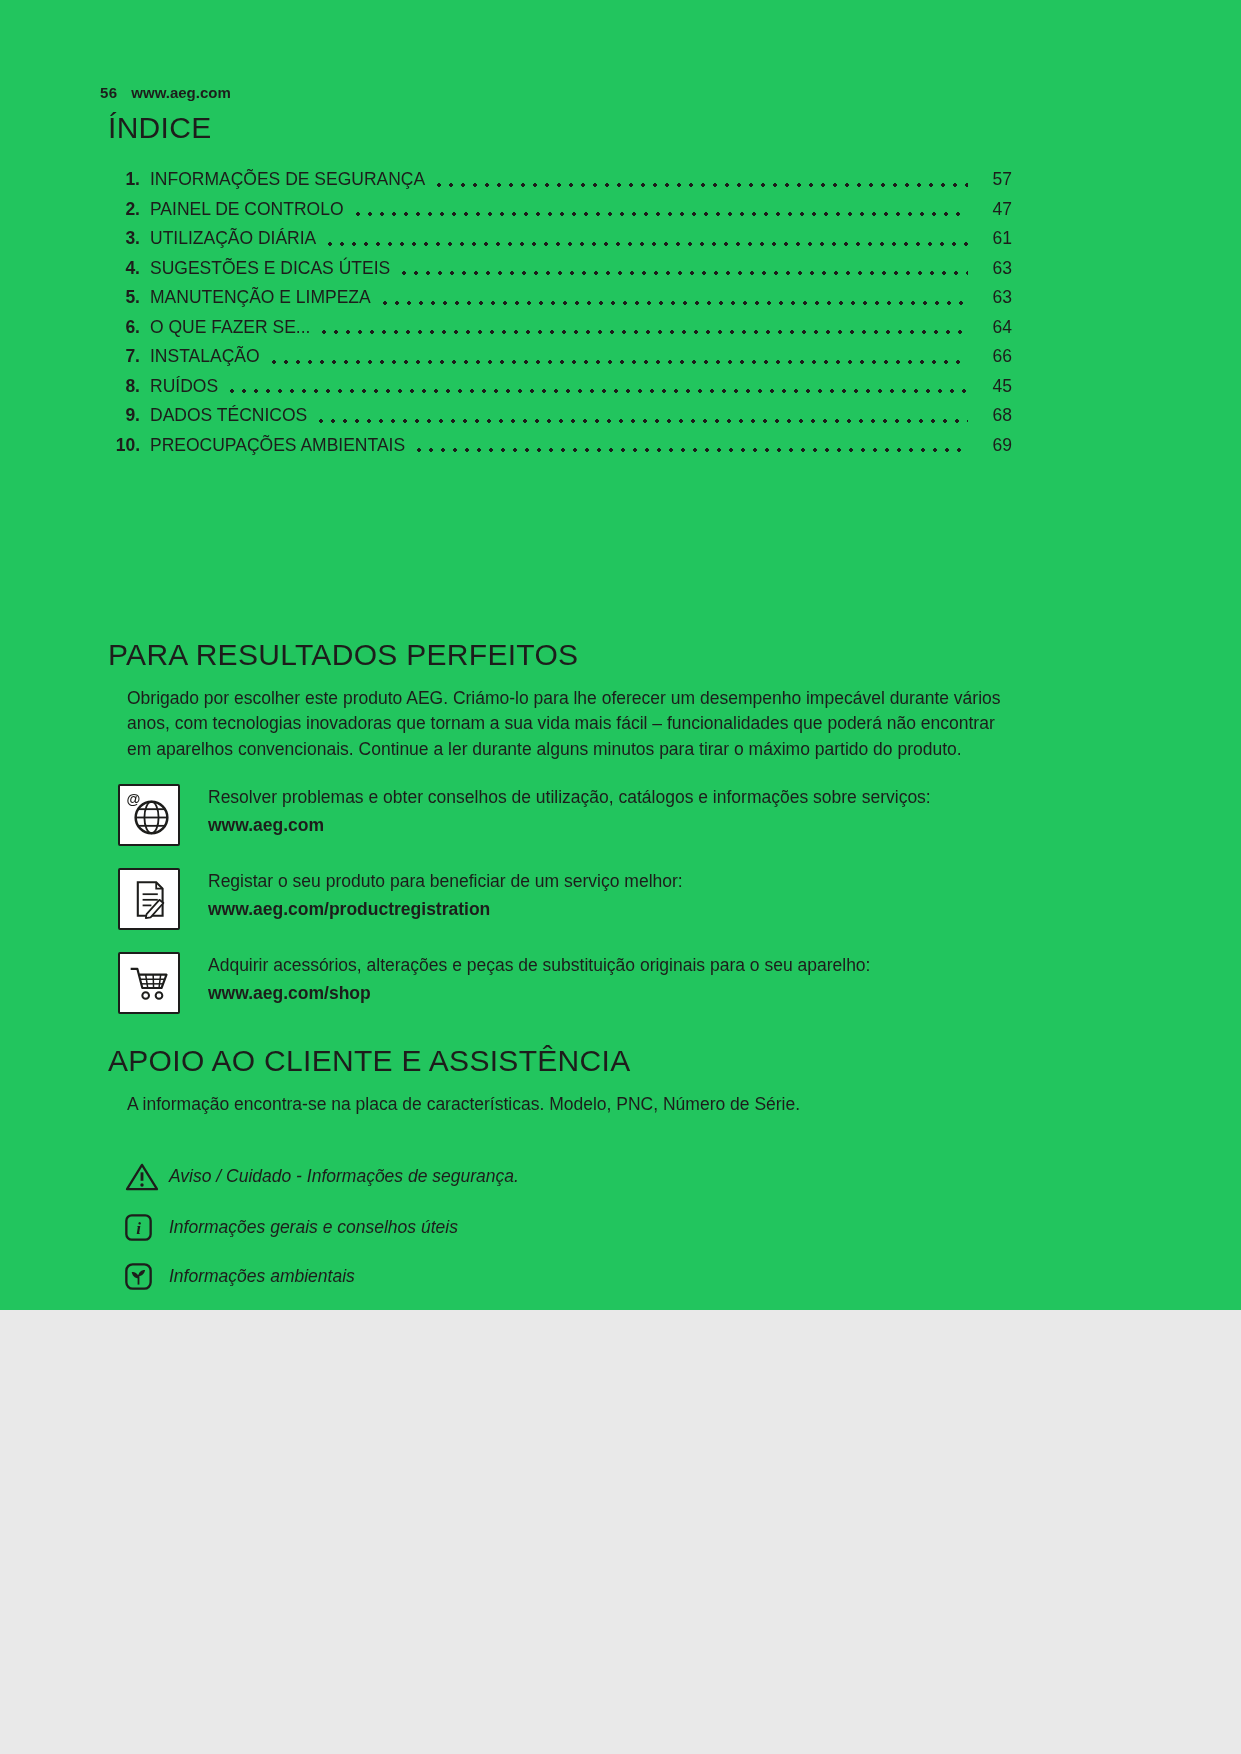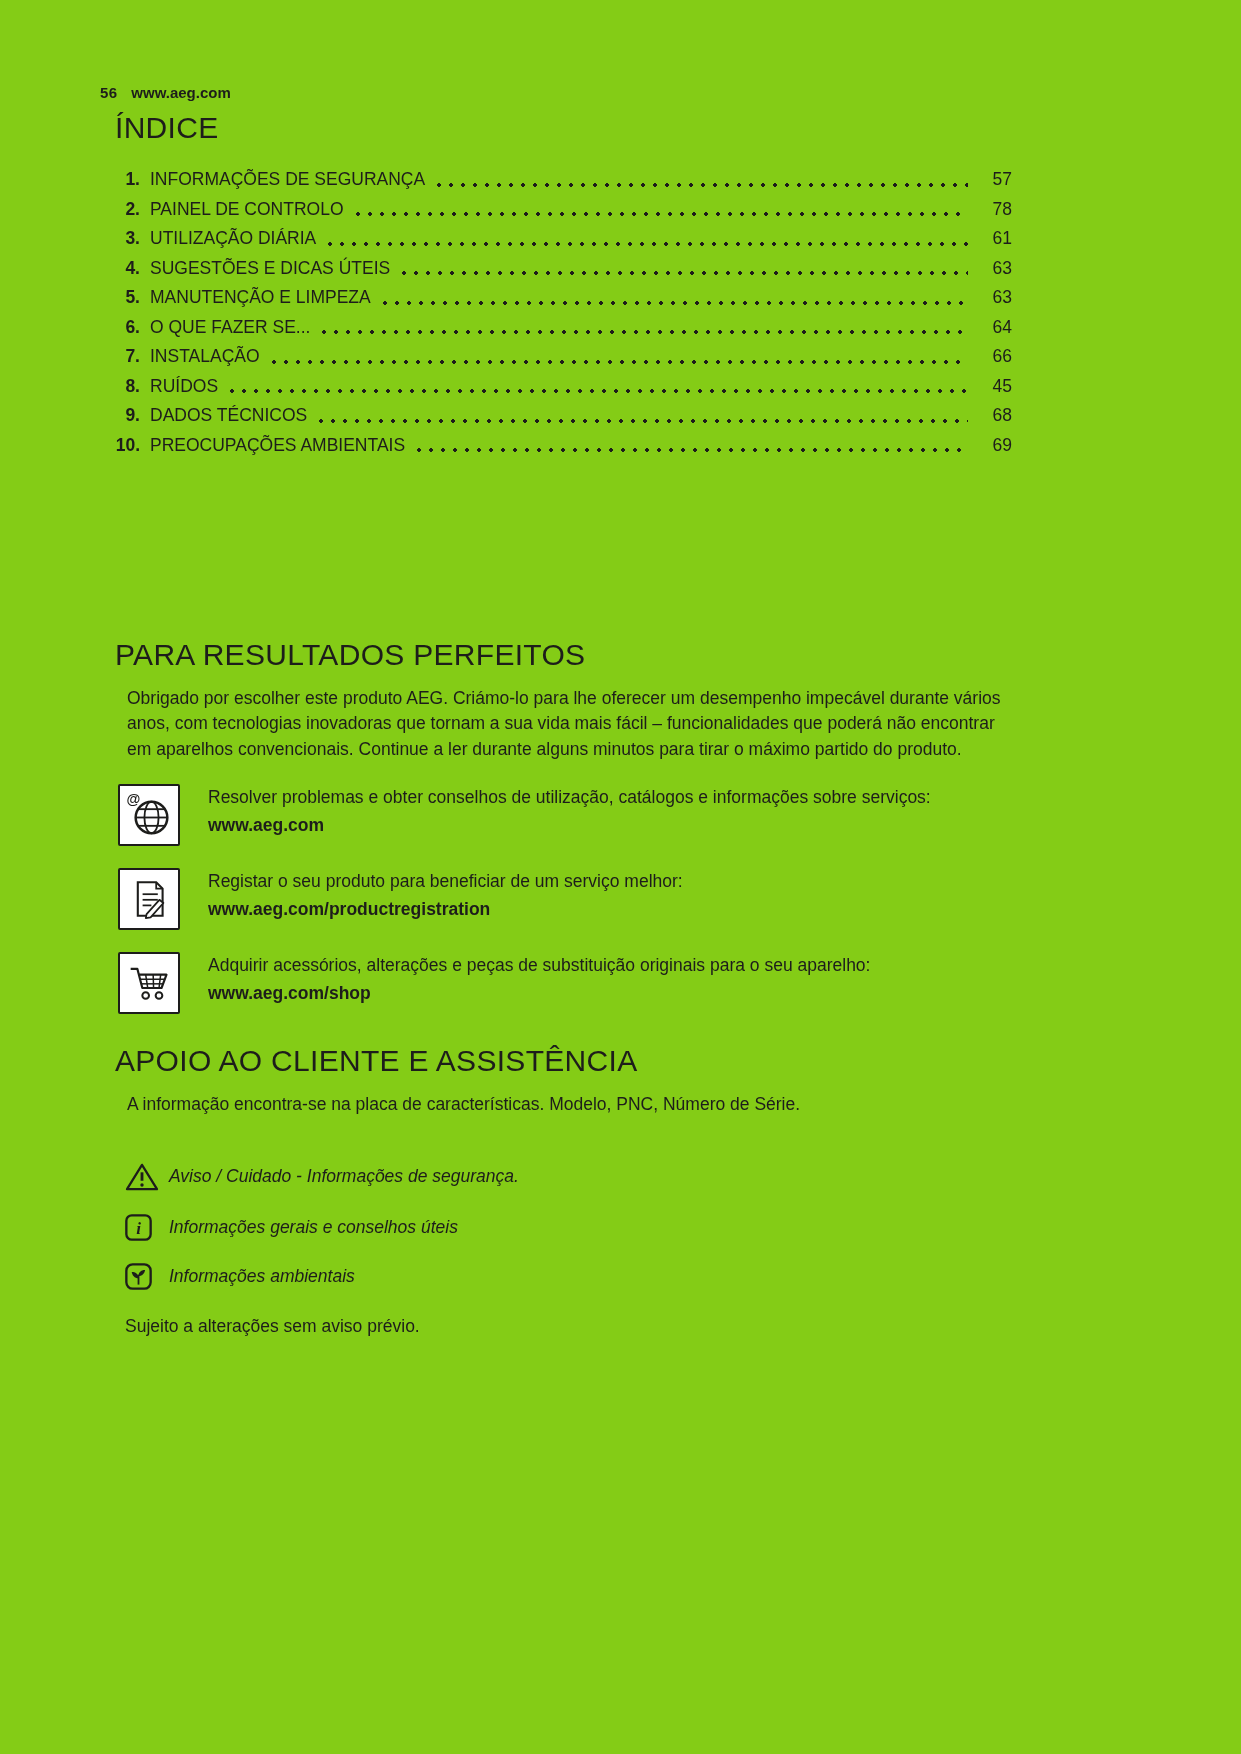--- a/index.html
+++ b/index.html
@@ -1,35 +1,35 @@
 <!DOCTYPE html>
 <html><head>
 <meta charset="utf-8">
 <style>
   html,body { margin:0; padding:0; background:#e9e9e9; }
   .page {
     position:relative;
-    width:1241px; height:1754px;
+    width:1241px; height:1310px;
     margin:0 auto;
-    background:#84cc16;
+    background:#22c55e;
     box-sizing:border-box;
     padding:84px 0 14px 100px;
     font-family:"Liberation Sans", sans-serif;
     color:#1d1d1b;
     overflow:hidden;
   }
   .content { width:912px; }
 
   
   .doc-header { font-size:15px; font-weight:bold; display:flex; gap:14px; align-items:baseline; }
   .doc-header .pagenum { letter-spacing:0.3px; }
 
   h1.section-title {
     font-size:30px; font-weight:400; letter-spacing:0.3px;
-    margin:10px 0 0 15px; color:#1d1d1b;
+    margin:10px 0 0 8px; color:#1d1d1b;
   }
 
   
   .toc { list-style:none; margin:20px 0 0 0; padding:0; }
   .toc-row { display:flex; align-items:stretch; height:29.5px; font-size:17.5px; line-height:29.5px; }
   .toc-num { width:40px; text-align:right; font-weight:bold; flex:0 0 auto; }
   .toc-label { margin-left:10px; white-space:nowrap; flex:0 0 auto; }
   .toc-leader {
     flex:1 1 auto; margin:0 8px 0 8px;
     background-image:radial-gradient(circle, #1d1d1b 1.6px, transparent 1.9px);
@@ -85,21 +85,21 @@
       <li class="toc-row">
         <span class="toc-num">1.</span>
         <span class="toc-label">INFORMAÇÕES DE SEGURANÇA</span>
         <span class="toc-leader"></span>
         <span class="toc-page">57</span>
       </li>
       <li class="toc-row">
         <span class="toc-num">2.</span>
         <span class="toc-label">PAINEL DE CONTROLO</span>
         <span class="toc-leader"></span>
-        <span class="toc-page">78</span>
+        <span class="toc-page">47</span>
       </li>
       <li class="toc-row">
         <span class="toc-num">3.</span>
         <span class="toc-label">UTILIZAÇÃO DIÁRIA</span>
         <span class="toc-leader"></span>
         <span class="toc-page">61</span>
       </li>
       <li class="toc-row">
         <span class="toc-num">4.</span>
         <span class="toc-label">SUGESTÕES E DICAS ÚTEIS</span>

